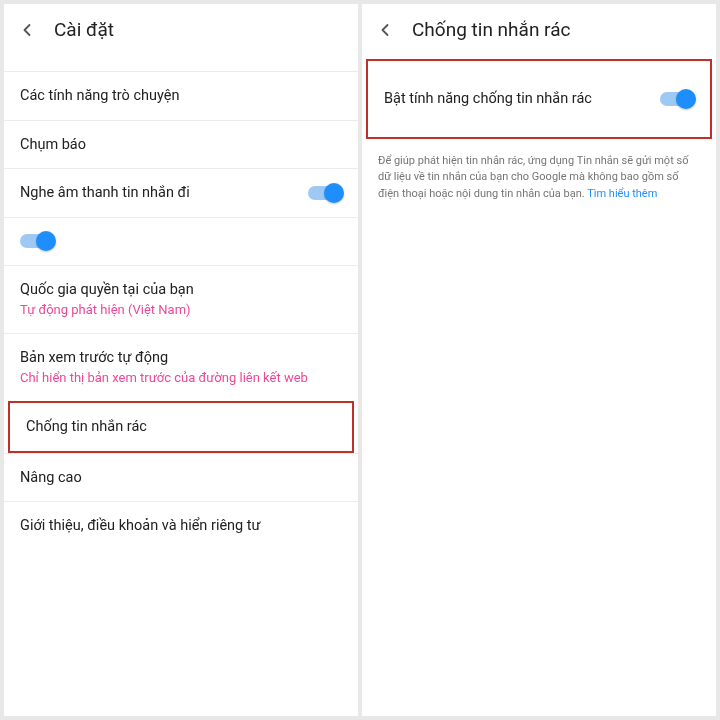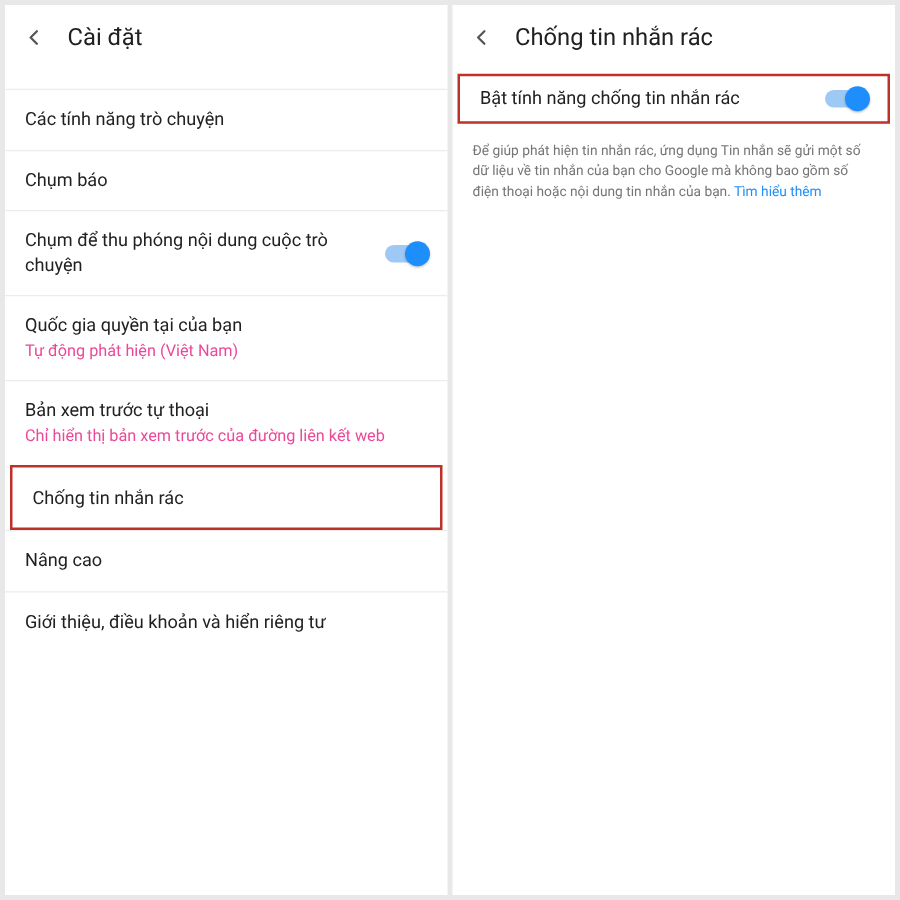--- a/index.html
+++ b/index.html
@@ -124,38 +124,41 @@
       </div>
   </div>
 
   <div class="list-item">
     <div class="list-text">
         <span class="list-title">Chụm báo</span>
       </div>
   </div>
 
 
-
-  <div class="list-item">
-    <div class="list-text">
-        <span class="list-title">Chụm để thu phóng nội dung cuộc trò chuyện</span>
-      </div>
+  <div class="list-item">
+    <div class="list-text">
+        <span class="list-title">Nghe âm thanh tin nhắn đi</span>
+      </div>
+    <div class="toggle"></div>
+  </div>
+
+  <div class="list-item">
     <div class="toggle"></div>
   </div>
 
   <div class="list-item">
     <div class="list-text">
       <span class="list-title">Quốc gia quyền tại của bạn</span>
       <span class="list-sub">Tự động phát hiện (Việt Nam)</span>
     </div>
   </div>
 
   <div class="list-item">
     <div class="list-text">
-      <span class="list-title">Bản xem trước tự thoại</span>
+      <span class="list-title">Bản xem trước tự động</span>
       <span class="list-sub">Chỉ hiển thị bản xem trước của đường liên kết web</span>
     </div>
   </div>
 
   <div class="highlight-red">
     <div class="list-item">
       <div class="list-text">
           <span class="list-title">Chống tin nhắn rác</span>
         </div>
     </div>
@@ -179,21 +182,21 @@
     <span class="back-icon">
       <svg width="20" height="20" viewBox="0 0 24 24" fill="none" stroke="currentColor" stroke-width="2.2" stroke-linecap="round" stroke-linejoin="round">
           <polyline points="15 18 9 12 15 6"></polyline>
         </svg>
     </span>
     <span class="header-title">Chống tin nhắn rác</span>
   </div>
   <div class="spacer-top"></div>
 
   <div class="highlight-red">
-    <div class="list-item" style="padding:8px 16px">
+    <div class="list-item" style="padding:28px 16px">
       <div class="list-text">
           <span class="list-title">Bật tính năng chống tin nhắn rác</span>
         </div>
       <div class="toggle"></div>
     </div>
   </div>
 
   <div class="desc-block">
     <span>Để giúp phát hiện tin nhắn rác, ứng dụng Tin nhắn sẽ gửi một số dữ liệu về tin nhắn của bạn cho Google mà không bao gồm số điện thoại hoặc nội dung tin nhắn của bạn.</span>
     <span class="link">Tìm hiểu thêm</span>

